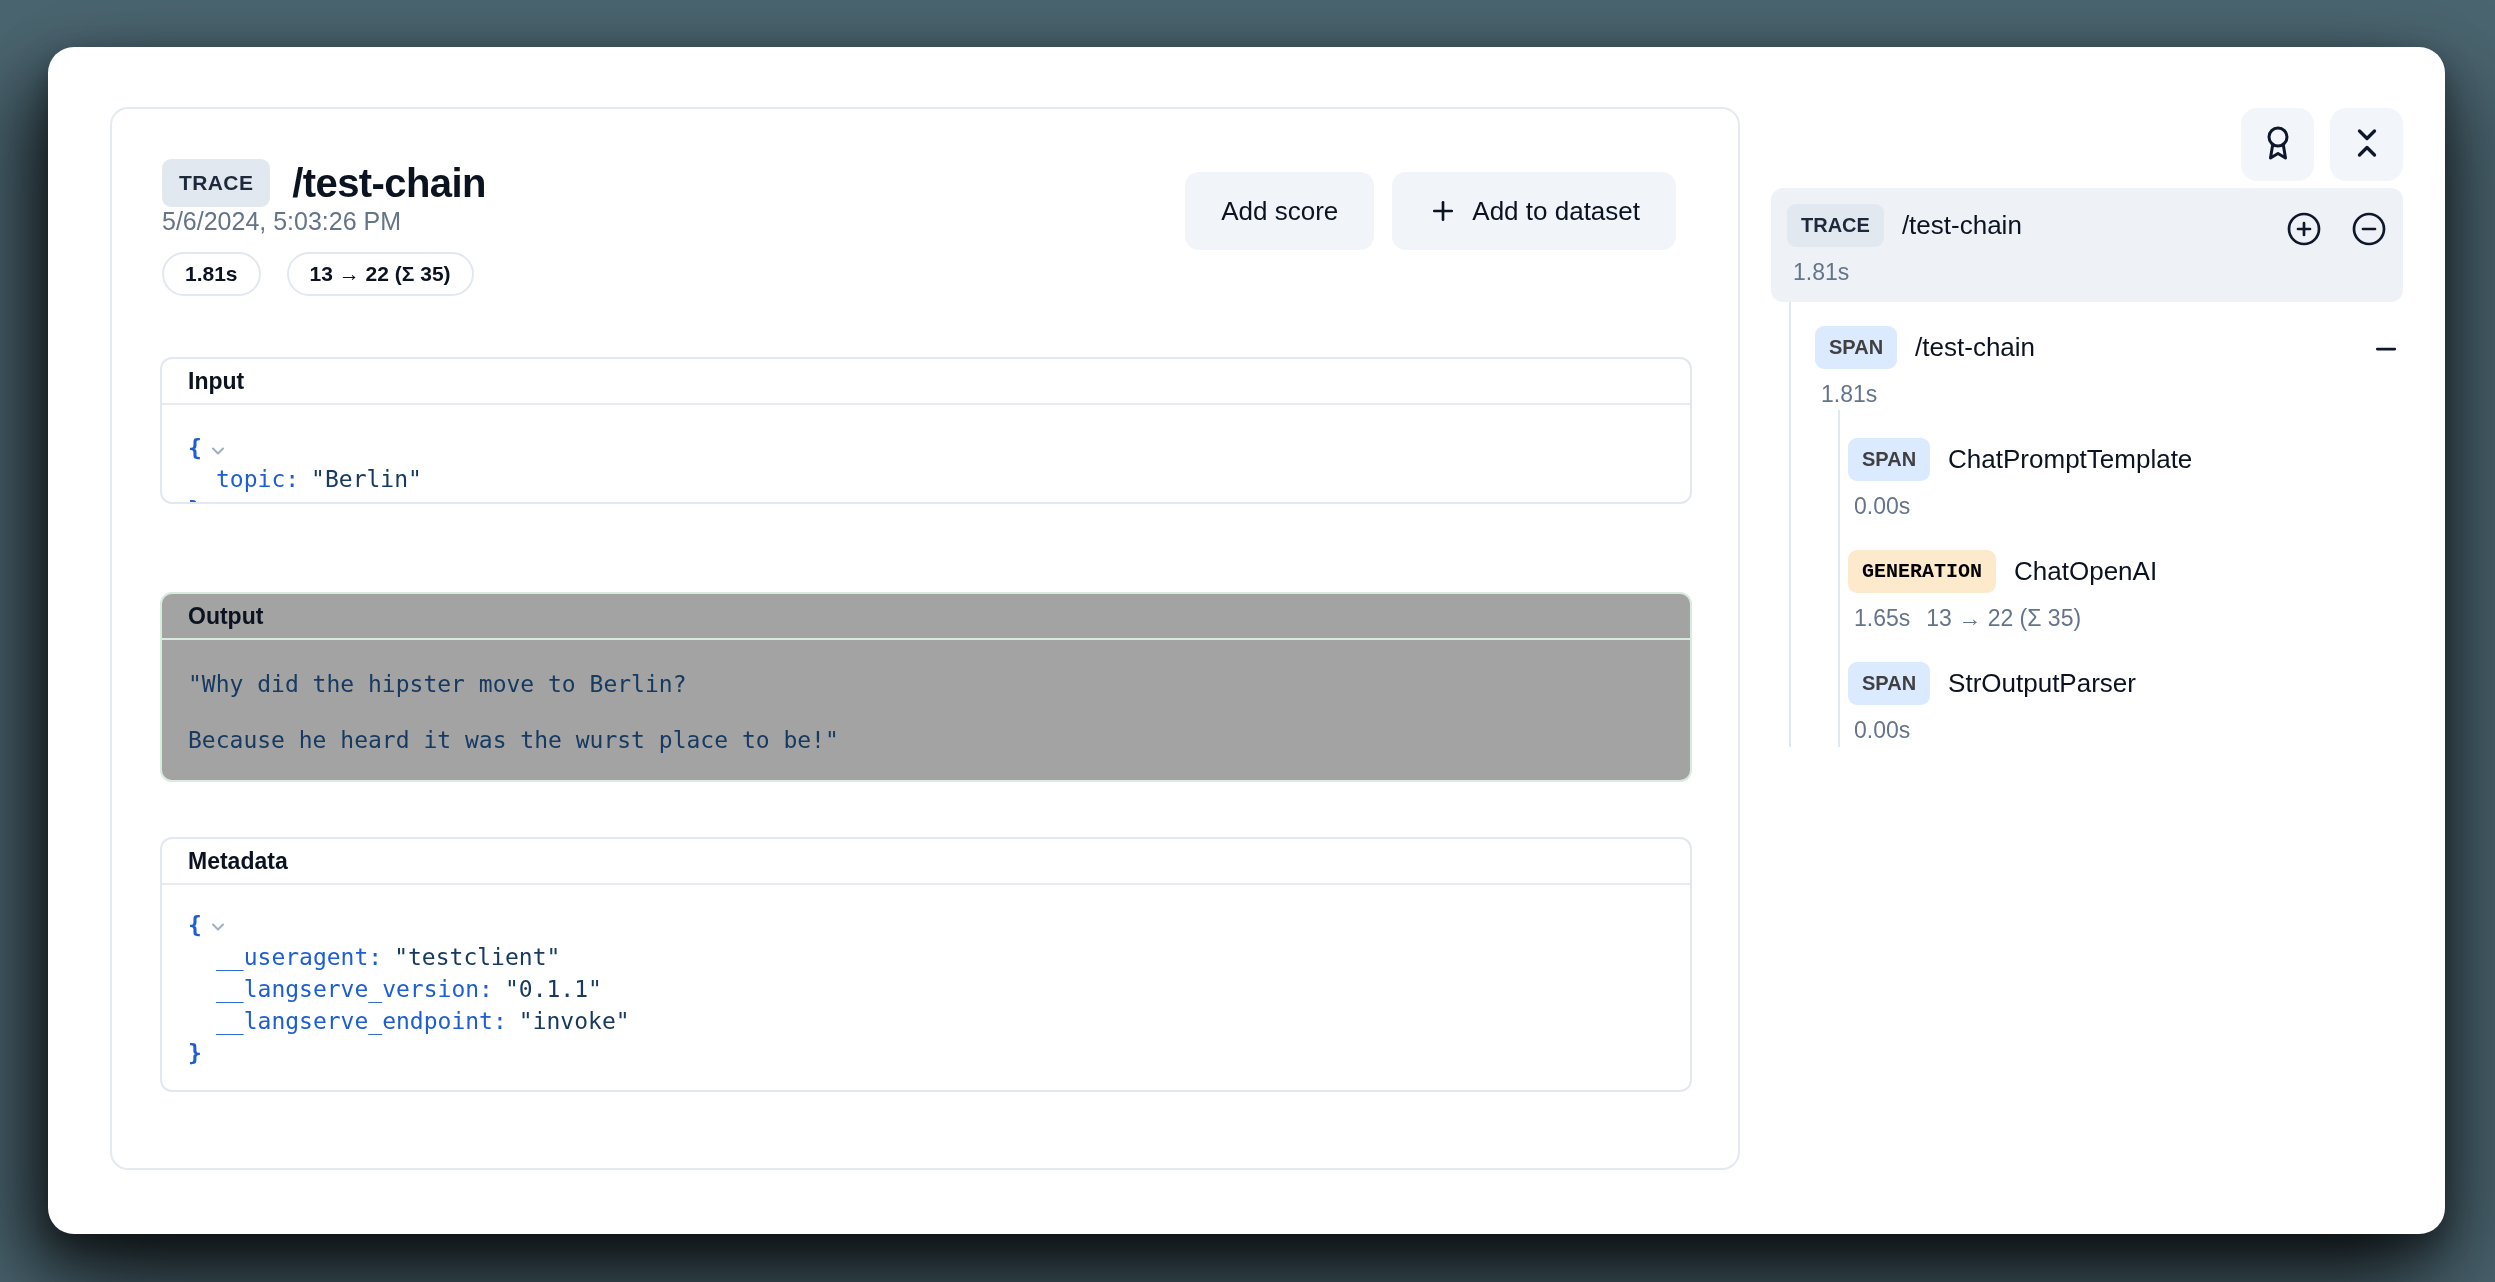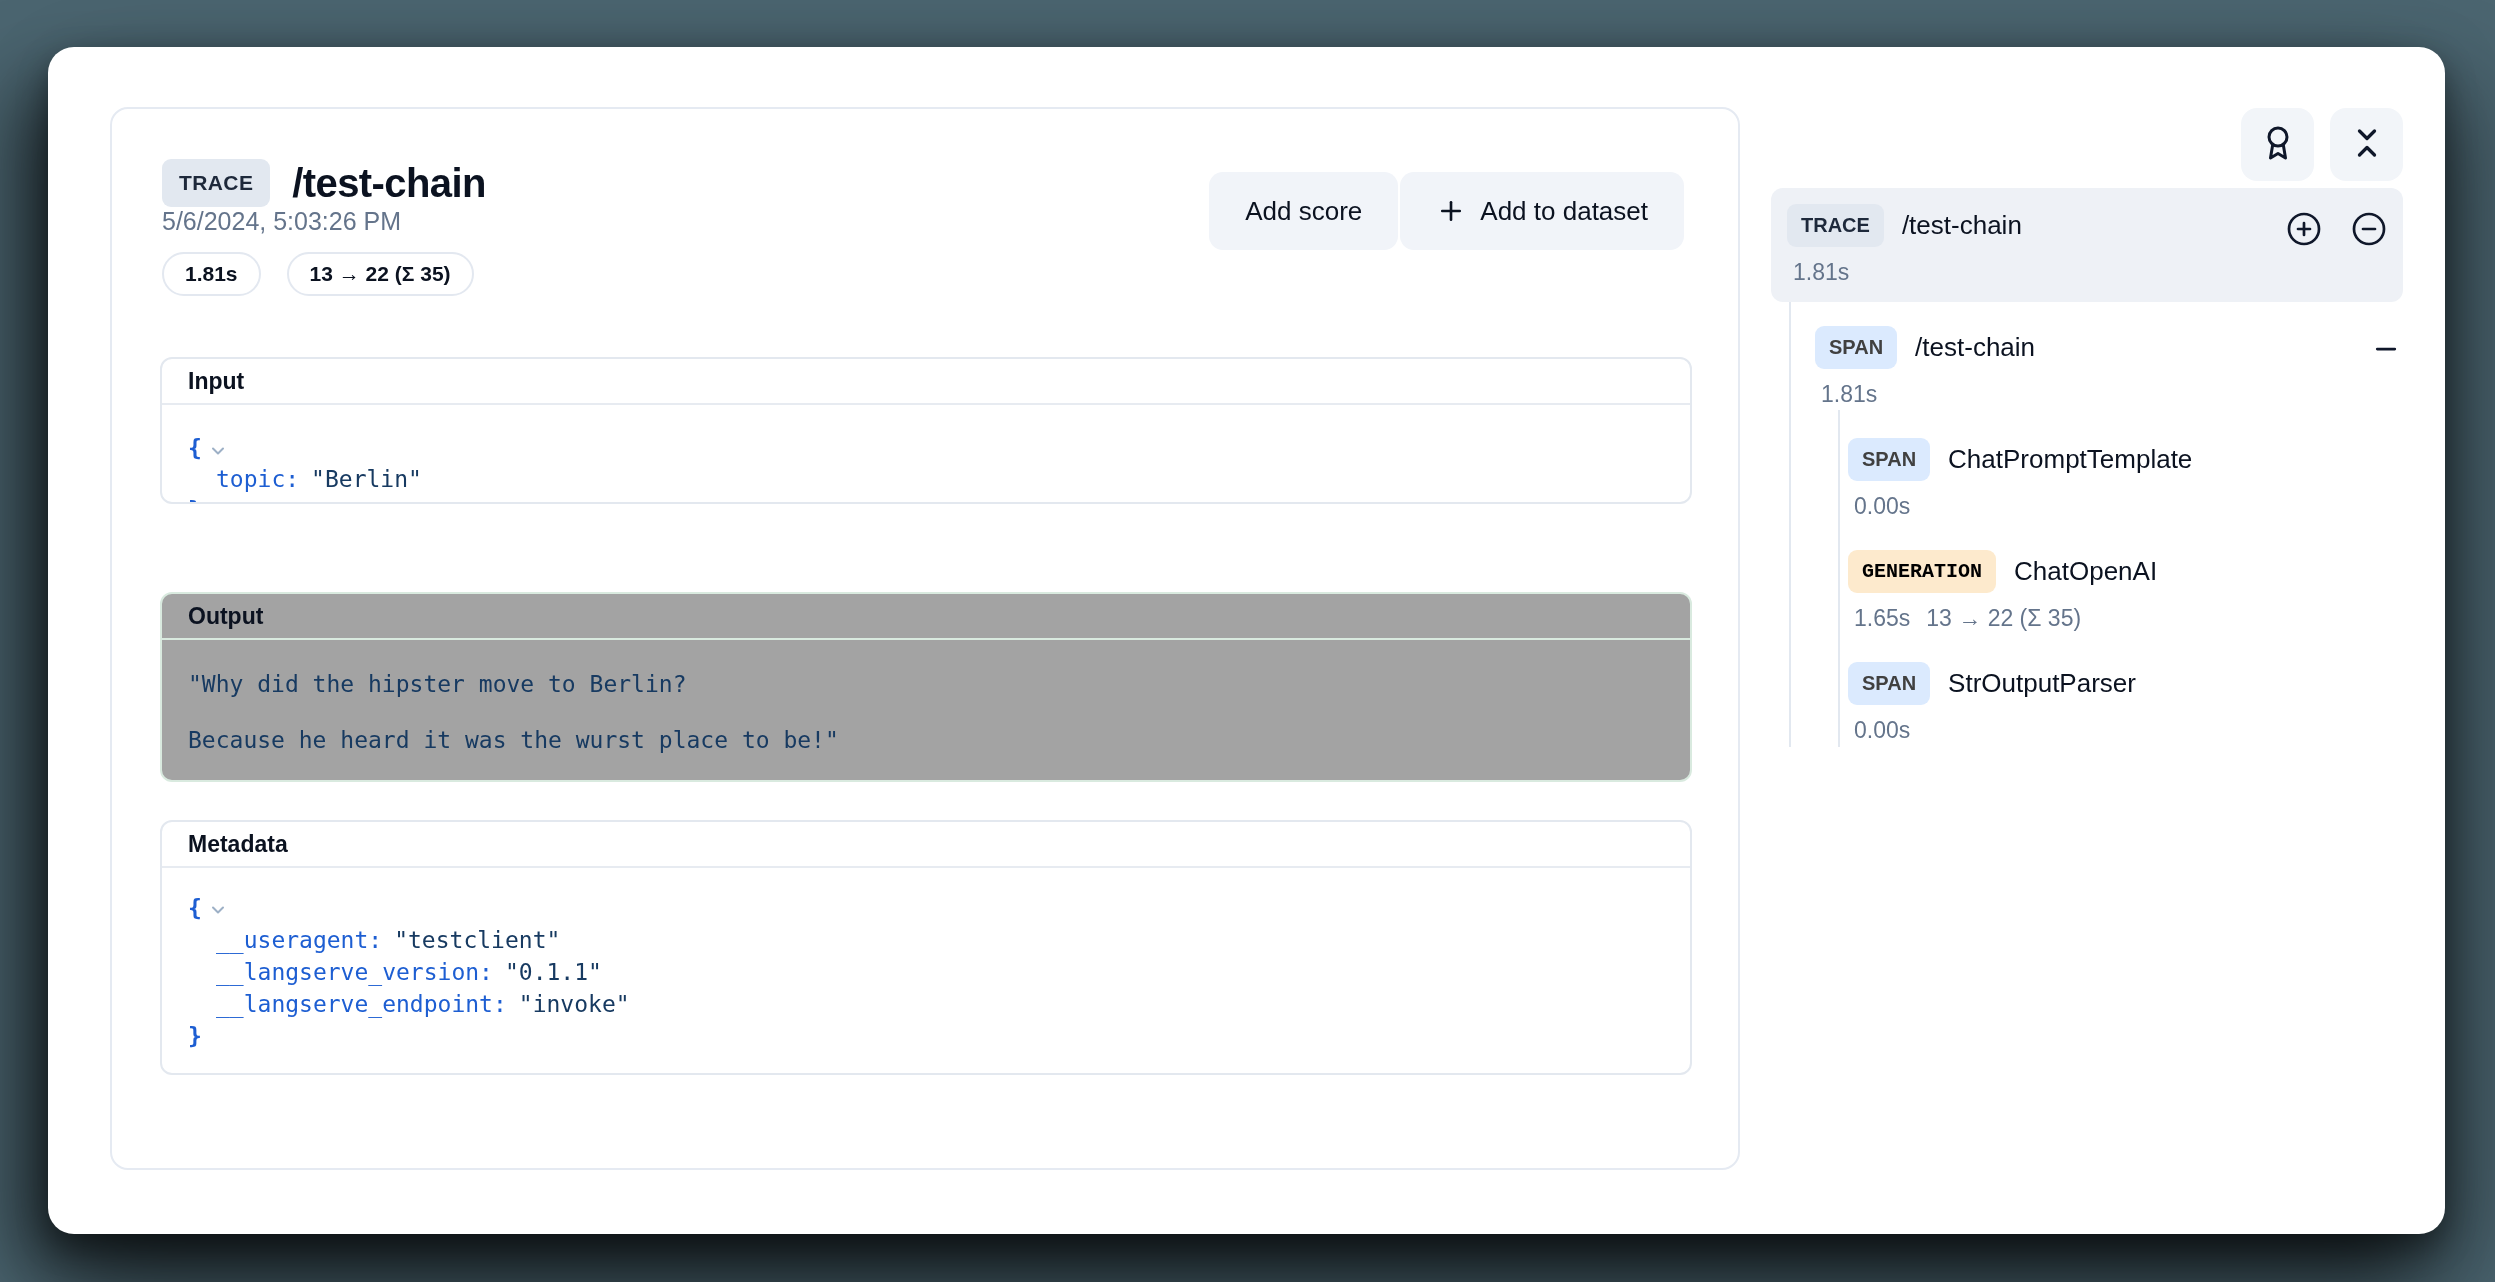--- a/index.html
+++ b/index.html
@@ -33,21 +33,21 @@
   .badge-orange { background:#fdeacd; color:#000000;font-family:Liberation Mono, monospace; }
   .badge-lg { font-size:21px; padding:12px 17px; letter-spacing:.4px; }
   .main-title { font-size:40px; font-weight:700; letter-spacing:-.6px; color:#0b1220; }
   .timestamp { font-size:25px; color:#64748b; }
   .pills-row { margin-top:16px; display:flex; gap:26px; }
   .pill {
     display:inline-flex; align-items:center; height:44px; padding:0 21px;
     border:2px solid #e3e8f0; border-radius:999px;
     font-size:21px; font-weight:600; color:#0b1220; background:#fff; white-space:nowrap;
   }
-  .header-buttons { position:absolute; right:4px; top:13px; display:flex; gap:2px; }
+  .header-buttons { position:absolute; right:12px; top:13px; display:flex; gap:18px; }
   .btn {
     display:inline-flex; align-items:center; justify-content:center; gap:14px;
     height:78px; padding:0 36px; border:none; border-radius:14px;
     background:#f1f4f9; color:#0b1220; font-size:26px; font-weight:500;
     font-family:"Liberation Sans", sans-serif; cursor:pointer; white-space:nowrap;
   }
   .btn svg { display:block; }
 
   
   .panel {
@@ -61,21 +61,21 @@
   }
   .panel-body {
     padding:28px 26px 0 26px;
     font-family:"DejaVu Sans Mono", monospace;
     font-size:23px; line-height:31px; color:#173a61;
   }
   .panel-input    { top:248px; height:147px; }
   .panel-output   { top:483px; height:190px; background:#a3a3a3; border-color:#d9eadf; }
   .panel-output .panel-header { border-bottom-color:#d9eadf; }
   .panel-output .panel-body   { line-height:32px; }
-  .panel-metadata { top:711px; height:255px; }
+  .panel-metadata { top:728px; height:255px; }
   .panel-metadata .panel-body { padding-top:24px; line-height:32px; }
 
   .code-line { white-space:pre; display:flex; align-items:center; }
   .c-blue  { color:#1d5ed2; }
   .c-brace { color:#1d5ed2; font-weight:700; }
   .c-navy  { color:#173a61; }
   .kv-gap  { margin-left:12px; }
   .indent  { display:inline-block; width:28px; }
   .brace-chevron { margin-left:6px; margin-top:4px; display:inline-flex; cursor:pointer; }
   .out-line2 { margin-top:24px; }

